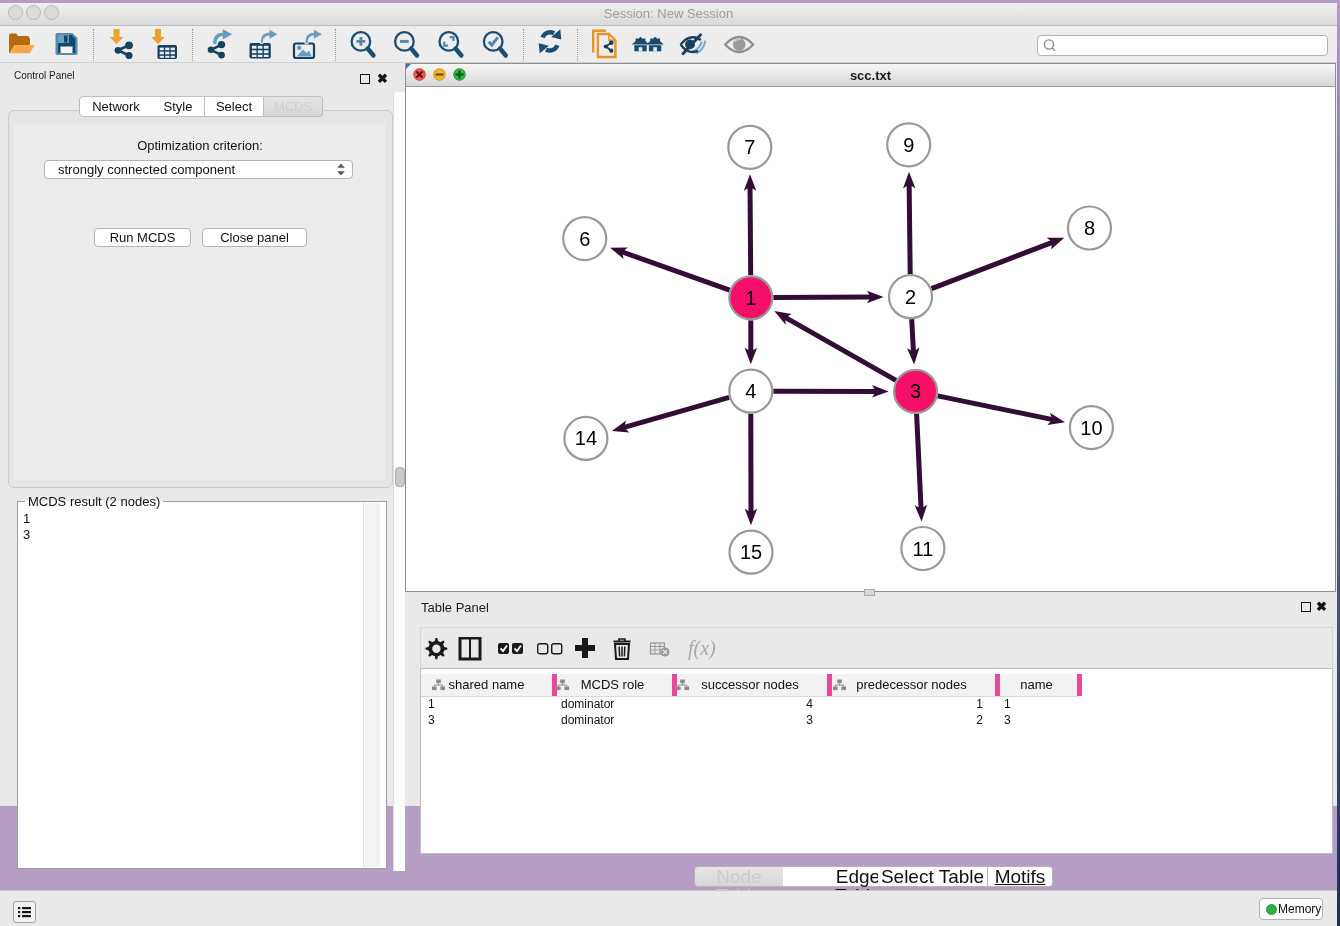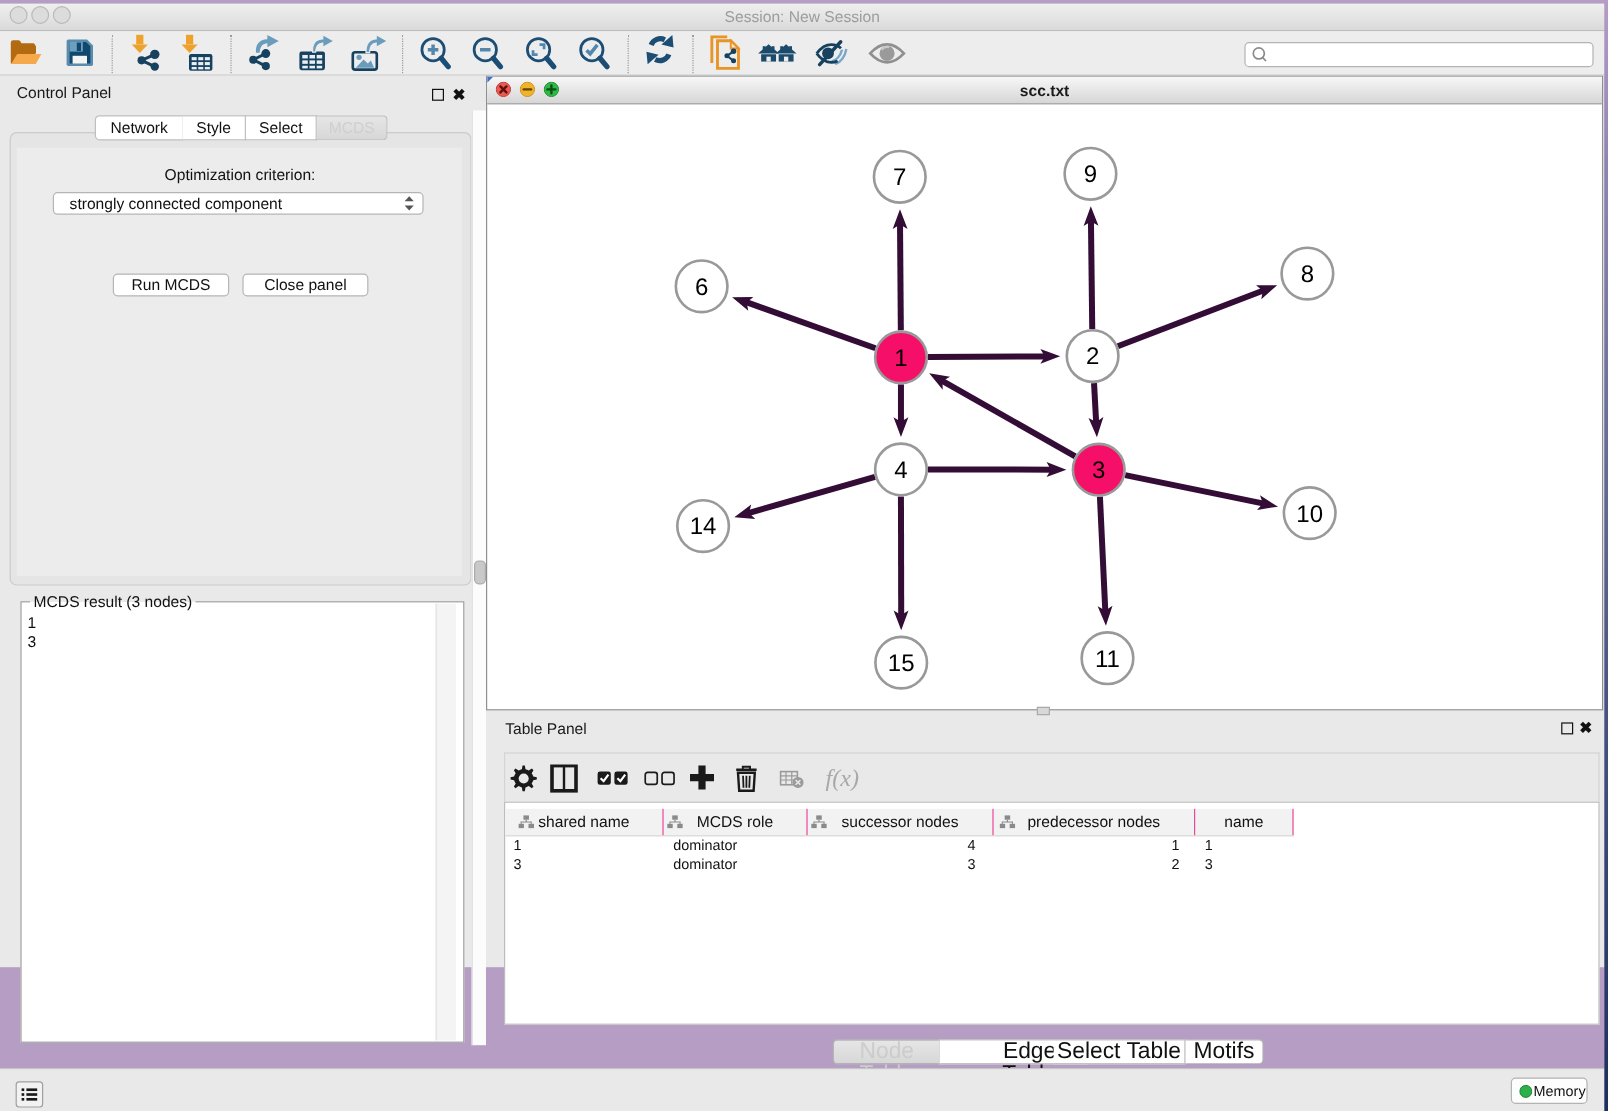--- a/index.html
+++ b/index.html
@@ -8,21 +8,21 @@
 #app{left:0;top:0;width:1337px;height:806px;background:#e9e9e9;}
 
 #titlebar{left:0;top:0;width:1337px;height:25px;background:linear-gradient(#f2f2f2,#dadada);border-bottom:1px solid #bdbdbd;}
 .tl{width:13px;height:13px;border-radius:50%;background:#dcdcdc;border:1px solid #b9b9b9;top:5px;}
 #ttext{width:100%;text-align:center;top:6px;font-size:13px;color:#9c9c9c;}
 
 #toolbar{left:0;top:26px;width:1337px;height:36px;background:#ededed;border-bottom:1px solid #d0d0d0;}
 .sep{top:3px;height:32px;width:0;border-left:1px dotted #9a9a9a;}
 #search{left:1037px;top:9px;width:289px;height:19px;background:#fff;border:1px solid #b3b3b3;border-radius:4px;}
 
-#cptitle{left:14px;top:70px;font-size:13px;color:#1a1a1a;}
+#cptitle{left:14px;top:70px;font-size:10px;color:#1a1a1a;}
 .floatbtn{width:8px;height:8px;border:1.5px solid #111;background:transparent;}
 .xbtn{font-size:13px;font-weight:bold;color:#111;}
 .tab{top:96px;height:19px;background:#fff;border:1px solid #bfbfbf;border-left:none;font-size:13px;color:#111;text-align:center;line-height:19px;}
 #tabNetwork{left:79px;width:72px;border-left:1px solid #bfbfbf;border-radius:4px 0 0 4px;}
 #tabStyle{left:152px;width:52px;}
 #tabSelect{left:205px;width:58px;}
 #tabMCDS{left:264px;width:58px;background:linear-gradient(#e6e6e6,#d7d7d7);color:#cfcfcf;border-radius:0 4px 4px 0;}
 #cpbox{left:8px;top:110px;width:383px;height:376px;background:#e5e5e5;border:1px solid #cbcbcb;border-radius:6px;}
 #cpinner{left:14px;top:123px;width:371px;height:357px;background:#ececec;}
 #optlabel{left:0px;top:138px;width:400px;text-align:center;font-size:13px;color:#111;}
@@ -40,27 +40,27 @@
 #netwin{left:405px;top:63px;width:929px;height:527px;background:#fff;border:1px solid #8f8f8f;}
 #nettitle{left:0;top:0;width:100%;height:22px;background:linear-gradient(#f7f7f7,#d6d6d6);border-bottom:1px solid #9a9a9a;}
 #nettext{width:100%;text-align:center;top:4px;font-size:13px;color:#1a1a1a;font-weight:bold;}
 .mac{width:13px;height:13px;border-radius:50%;top:4px;}
 #graphsvg{left:0;top:23px;}
 
 #tptitle{left:421px;top:600px;font-size:13px;color:#1a1a1a;}
 #tptoolbar{left:420px;top:627px;width:911px;height:41px;background:#e9e9e9;border:1px solid #d4d4d4;border-bottom:none;}
 #tpgrid{left:420px;top:668px;width:911px;height:184px;background:#fff;border:1px solid #bdbdbd;}
 #tphead{left:0;top:5px;width:657px;height:22px;background:#f2f2f2;border-bottom:1px solid #d9d9d9;font-size:13px;color:#111;}
-.hcell{top:0;height:22px;line-height:22px;text-align:center;border-right:1px solid #ec4899;}
+.hcell{top:0;height:22px;line-height:22px;text-align:center;border-right:5px solid #ec4899;}
 .trow{font-size:12px;color:#111;height:16px;}
 .tabb{top:866px;height:19px;background:#fff;border:1px solid #b5b5b5;border-left:none;font-size:19px;color:#111;text-align:center;line-height:19px;}
 #tabNode{left:694px;width:88px;background:linear-gradient(#e6e6e6,#d7d7d7);color:#ccc;border-left:1px solid #b5b5b5;border-radius:4px 0 0 4px;}
 #tabEdge{left:783px;width:94px;padding-left:28px;}
 #tabNet{left:878px;width:109px;}
-#tabMotifs{left:988px;width:64px;border-radius:0 4px 4px 0;}
+#tabMotifs{left:988px;width:64px;border-radius:0 4px 4px 0;text-decoration:underline;}
 
 #statusbar{left:0;top:890px;width:1337px;height:36px;background:#e9e9e9;border-top:1px solid #c6c6c6;}
 #listbtn{left:13px;top:10px;width:21px;height:20px;background:#f2f2f2;border:1px solid #9f9f9f;border-radius:3px;}
 #membtn{left:1259px;top:7px;width:62px;height:20px;background:#fdfdfd;border:1px solid #b3b3b3;border-radius:4px;font-size:12px;color:#111;}
 </style>
 </head>
 <body>
 <div class="abs" id="app">
   <div class="abs" id="titlebar">
     <div class="abs tl" style="left:8px;"></div>
@@ -241,21 +241,21 @@
   <div class="abs" id="optlabel">Optimization criterion:</div>
   <div class="abs" id="combo"><span style="margin-left:13px;">strongly connected component</span><svg class="abs" style="right:6px;top:2px;" width="10" height="13" viewBox="0 0 10 13">
         <polygon points="5,0.5 8.8,4.8 1.2,4.8" fill="#555"></polygon>
         <polygon points="5,12.5 8.8,8.2 1.2,8.2" fill="#555"></polygon>
       </svg></div>
   <div class="abs btn" id="runbtn">Run MCDS</div>
   <div class="abs btn" id="closebtn">Close panel</div>
   <div class="abs" id="mcdsbox">
       <div class="abs" id="mcdssb"></div>
     </div>
-  <div class="abs" id="mcdslabel">MCDS result (3 nodes)</div>
+  <div class="abs" id="mcdslabel">MCDS result (2 nodes)</div>
   <div class="abs" id="mcdstext">1<br>3</div>
   <div class="abs" id="cpscroll">
       <div class="abs" id="cpthumb"></div>
     </div>
   <div class="abs" id="netwin">
     <div class="abs" id="nettitle">
       <div class="abs" id="nettext">scc.txt</div>
       <svg class="abs mac" style="left:7px;" viewBox="0 0 13 13">
           <circle cx="6.5" cy="6.5" r="6" fill="#ea5a52" stroke="#c23c35" stroke-width="0.8"></circle>
           <path d="M4 4 L9 9 M9 4 L4 9" stroke="#5f100c" stroke-width="2" stroke-linecap="round"></path>

